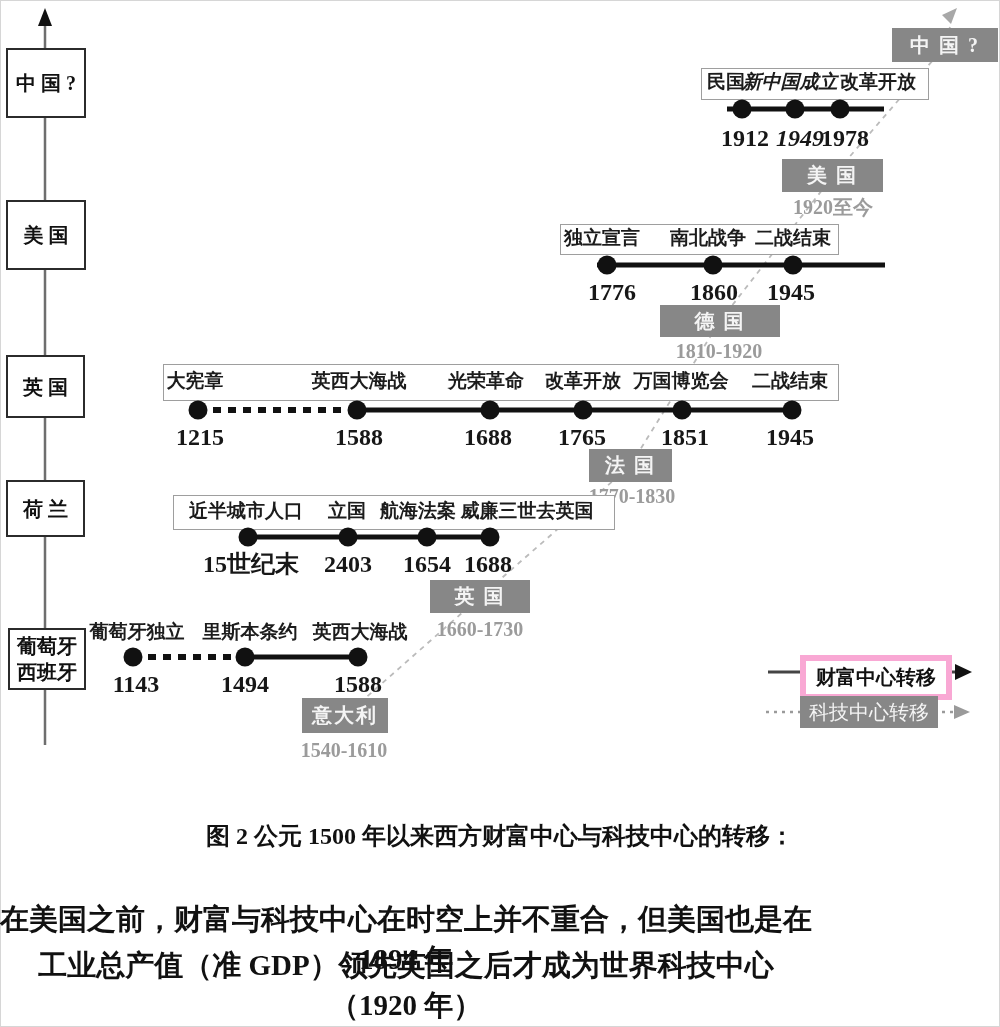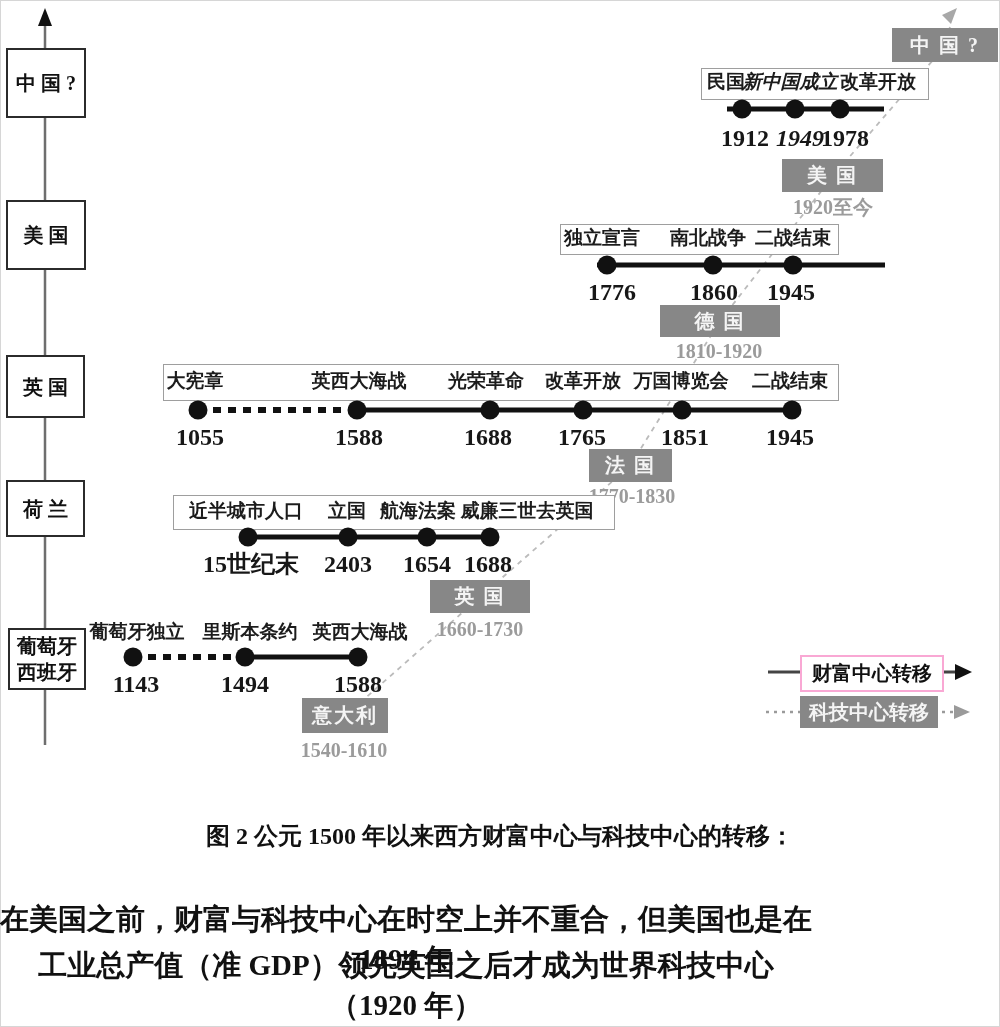--- a/index.html
+++ b/index.html
@@ -20,24 +20,24 @@
   .tl-label{position:absolute;transform:translate(-50%,-50%);font-size:19px;font-weight:700;
             color:#1c1c1c;white-space:nowrap;z-index:3;}
   .tl-year{position:absolute;transform:translate(-50%,-50%);font-size:24px;font-weight:700;
             color:#171717;white-space:nowrap;}
   .tl-seg{position:absolute;height:5px;background:#111;transform:translateY(-50%);z-index:2;}
   .tl-seg.dotted{height:6px;background:repeating-linear-gradient(90deg,#111 0 8px,transparent 8px 15px);}
   .tl-dot{position:absolute;width:19px;height:19px;border-radius:50%;background:#111;
             transform:translate(-50%,-50%);z-index:2;}
 
   .legend-box-wealth{position:absolute;left:800px;top:655px;width:140px;height:33px;background:#fff;
-            border:2px solid #f9a8d4;display:flex;align-items:center;justify-content:center;
+            border:6px solid #f9a8d4;display:flex;align-items:center;justify-content:center;
             font-size:20px;font-weight:700;color:#111;z-index:3;}
   .legend-box-tech{position:absolute;left:800px;top:696px;width:138px;height:32px;background:#878787;
-            display:flex;align-items:center;justify-content:center;font-size:20px;font-weight:700;
+            display:flex;align-items:center;justify-content:center;font-size:20px;font-weight:400;
             color:#f4f4f4;z-index:3;}
 
   .caption{position:absolute;left:0;top:820px;width:1000px;text-align:center;font-size:24px;
             font-weight:700;color:#111;}
   .note{position:absolute;left:0;width:812px;text-align:center;font-size:29px;font-weight:700;color:#111;}
   .note1{top:900px;}
   .note2{top:946px;}
 </style>
 </head>
 <body>
@@ -107,21 +107,21 @@
       <div class="tl-label" style="left: 708px; top: 238px;">南北战争</div>
       <div class="tl-year" style="left: 714px; top: 292px;">1860</div>
       <div class="tl-dot" style="left: 793px; top: 265px;"></div>
       <div class="tl-label" style="left: 793px; top: 238px;">二战结束</div>
       <div class="tl-year" style="left: 791px; top: 292px;">1945</div>
       <div class="label-box" style="left: 163px; top: 364px; width: 674px; height: 35px;"></div>
       <div class="tl-seg dotted" style="left: 198px; width: 159px; top: 410px;"></div>
       <div class="tl-seg" style="left: 357px; width: 435px; top: 410px;"></div>
       <div class="tl-dot" style="left: 198px; top: 410px;"></div>
       <div class="tl-label" style="left: 195px; top: 381px;">大宪章</div>
-      <div class="tl-year" style="left: 200px; top: 437px;">1055</div>
+      <div class="tl-year" style="left: 200px; top: 437px;">1215</div>
       <div class="tl-dot" style="left: 357px; top: 410px;"></div>
       <div class="tl-label" style="left: 359px; top: 381px;">英西大海战</div>
       <div class="tl-year" style="left: 359px; top: 437px;">1588</div>
       <div class="tl-dot" style="left: 490px; top: 410px;"></div>
       <div class="tl-label" style="left: 486px; top: 381px;">光荣革命</div>
       <div class="tl-year" style="left: 488px; top: 437px;">1688</div>
       <div class="tl-dot" style="left: 583px; top: 410px;"></div>
       <div class="tl-label" style="left: 583px; top: 381px;">改革开放</div>
       <div class="tl-year" style="left: 582px; top: 437px;">1765</div>
       <div class="tl-dot" style="left: 682px; top: 410px;"></div>

